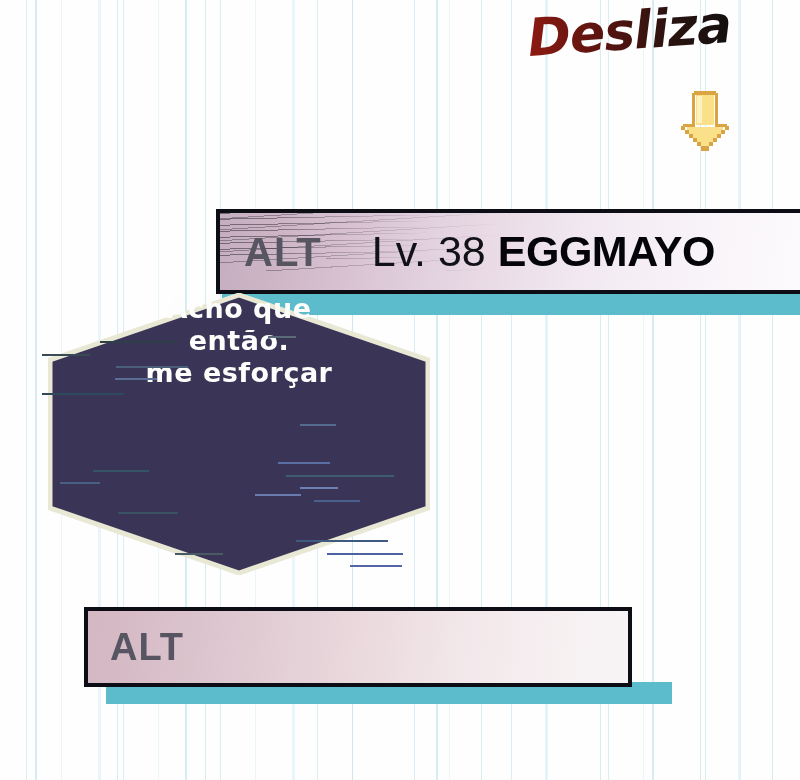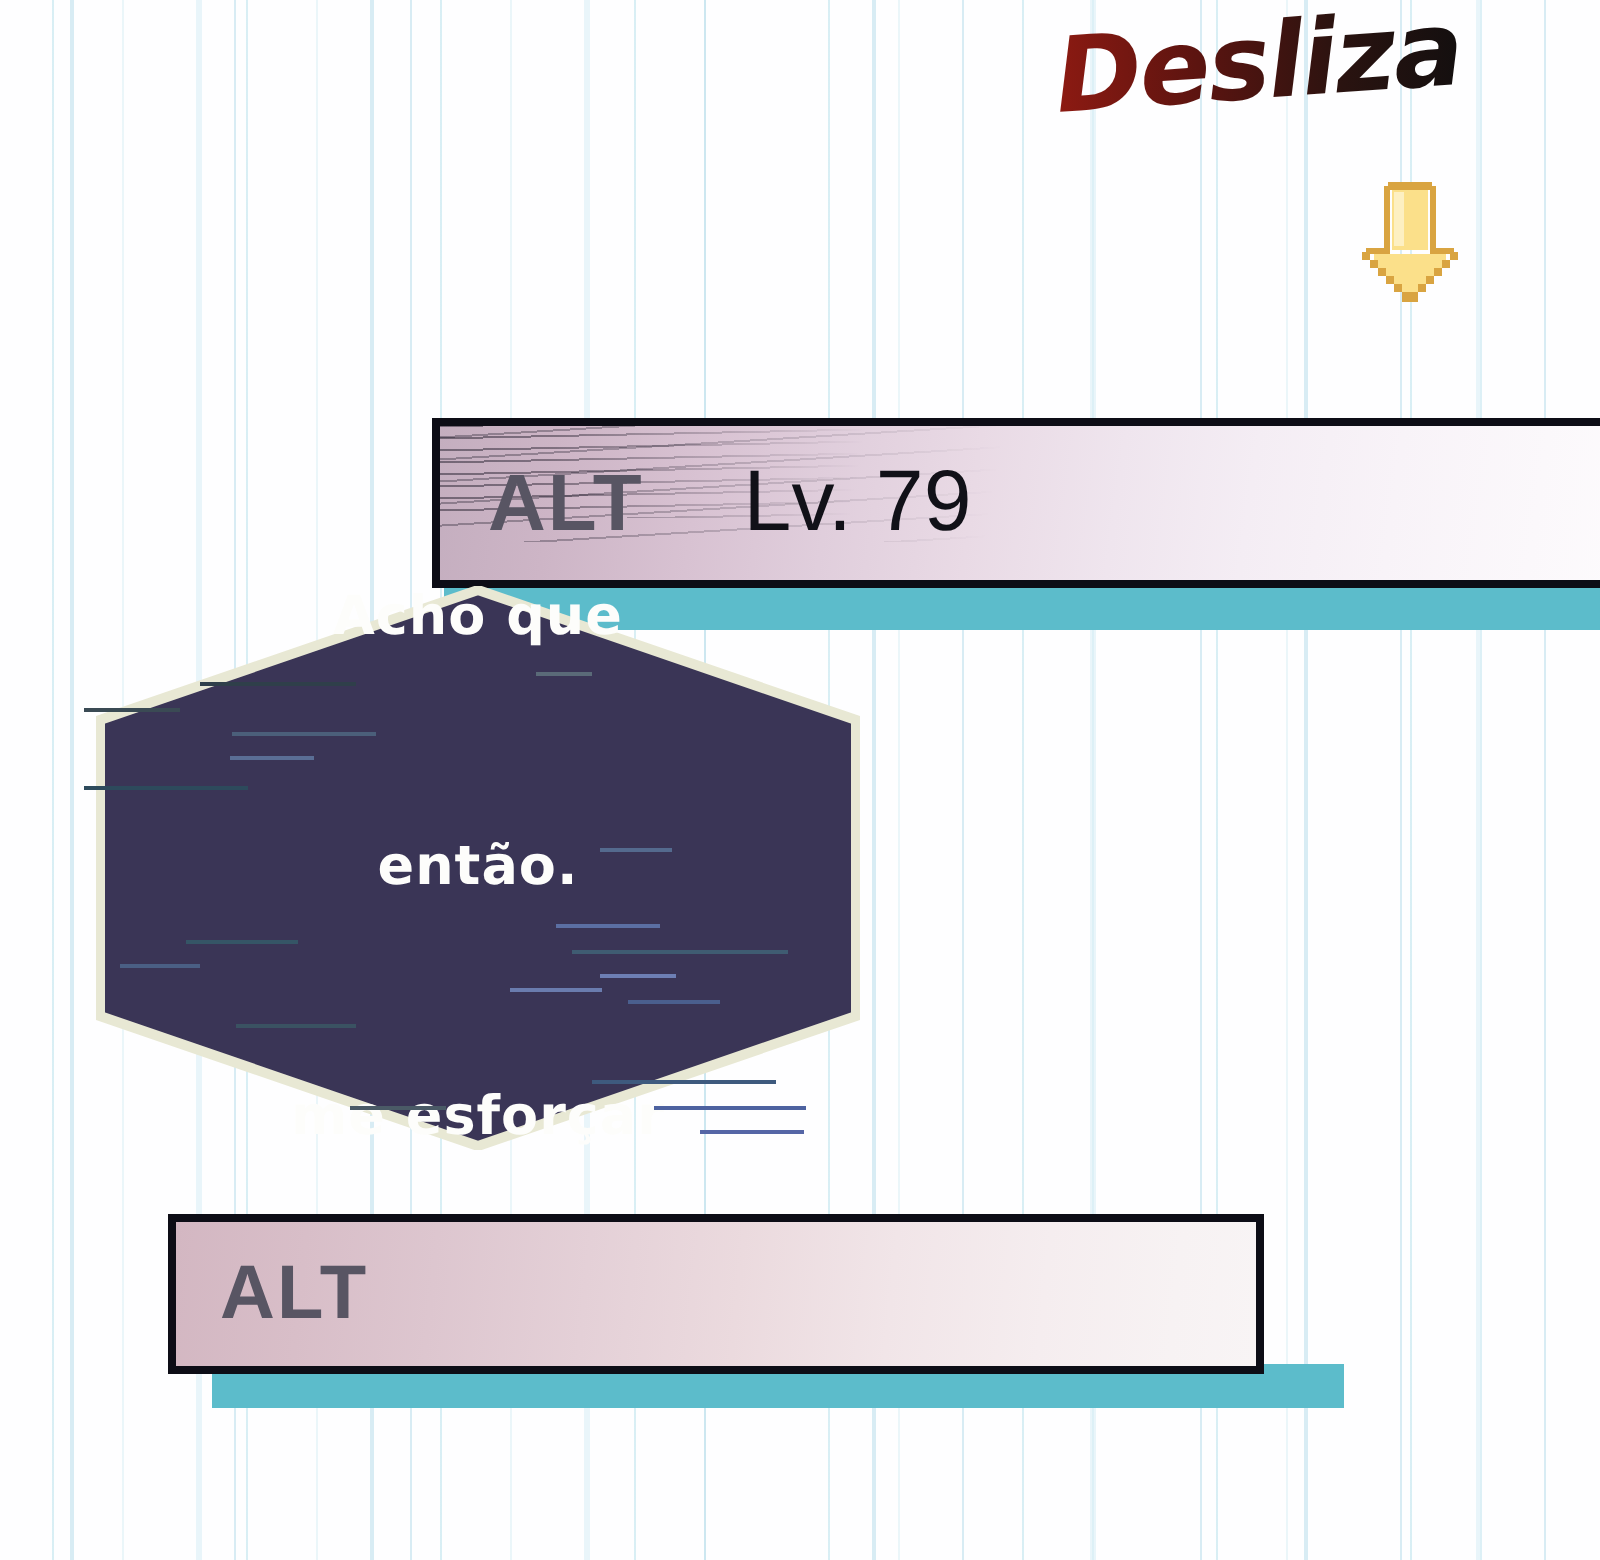--- a/index.html
+++ b/index.html
@@ -222,21 +222,21 @@
   }
   #bubble-text {
     position: absolute;
     left: 0;
     top: 0;
     width: 382px;
     height: 282px;
     display: flex;
     flex-direction: column;
     align-items: center;
-    justify-content: space-between;
+    justify-content: flex-start;
     z-index: 3;
     pointer-events: none;
   }
   #bubble-text .line {
     color: #fdfdfb;
     font-family: "DejaVu Sans", sans-serif;
     font-weight: 700;
     font-size: 27px;
     line-height: 32px;
     letter-spacing: .5px;
@@ -325,21 +325,22 @@
     </svg>
   </div>
 
   <div class="nameplate-wrap" id="plate-a-wrap">
     <div class="nameplate-shadow" id="plate-a-shadow"></div>
     <div class="nameplate plate-a" id="plate-a">
       <div class="plate-scratch"></div>
       <div class="plate-scratch s2"></div>
       <div class="plate-text">
         <span class="plate-tag">ALT</span>
-        <span class="plate-level">Lv. 79</span>
+        <span class="plate-level">Lv. 38</span>
+        <span class="plate-nick">EGGMAYO</span>
       </div>
     </div>
   </div>
 
   <div id="bubble">
     <svg class="hex-svg" viewBox="0 0 382 282" xmlns="http://www.w3.org/2000/svg" aria-hidden="true">
       <polygon points="191,2 380,67 380,215 191,280 2,215 2,67" fill="#3a3556" stroke="#e8e8d4" stroke-width="5"></polygon>
     </svg>
     <div id="bubble-text">
       <div class="line">Acho que</div>

